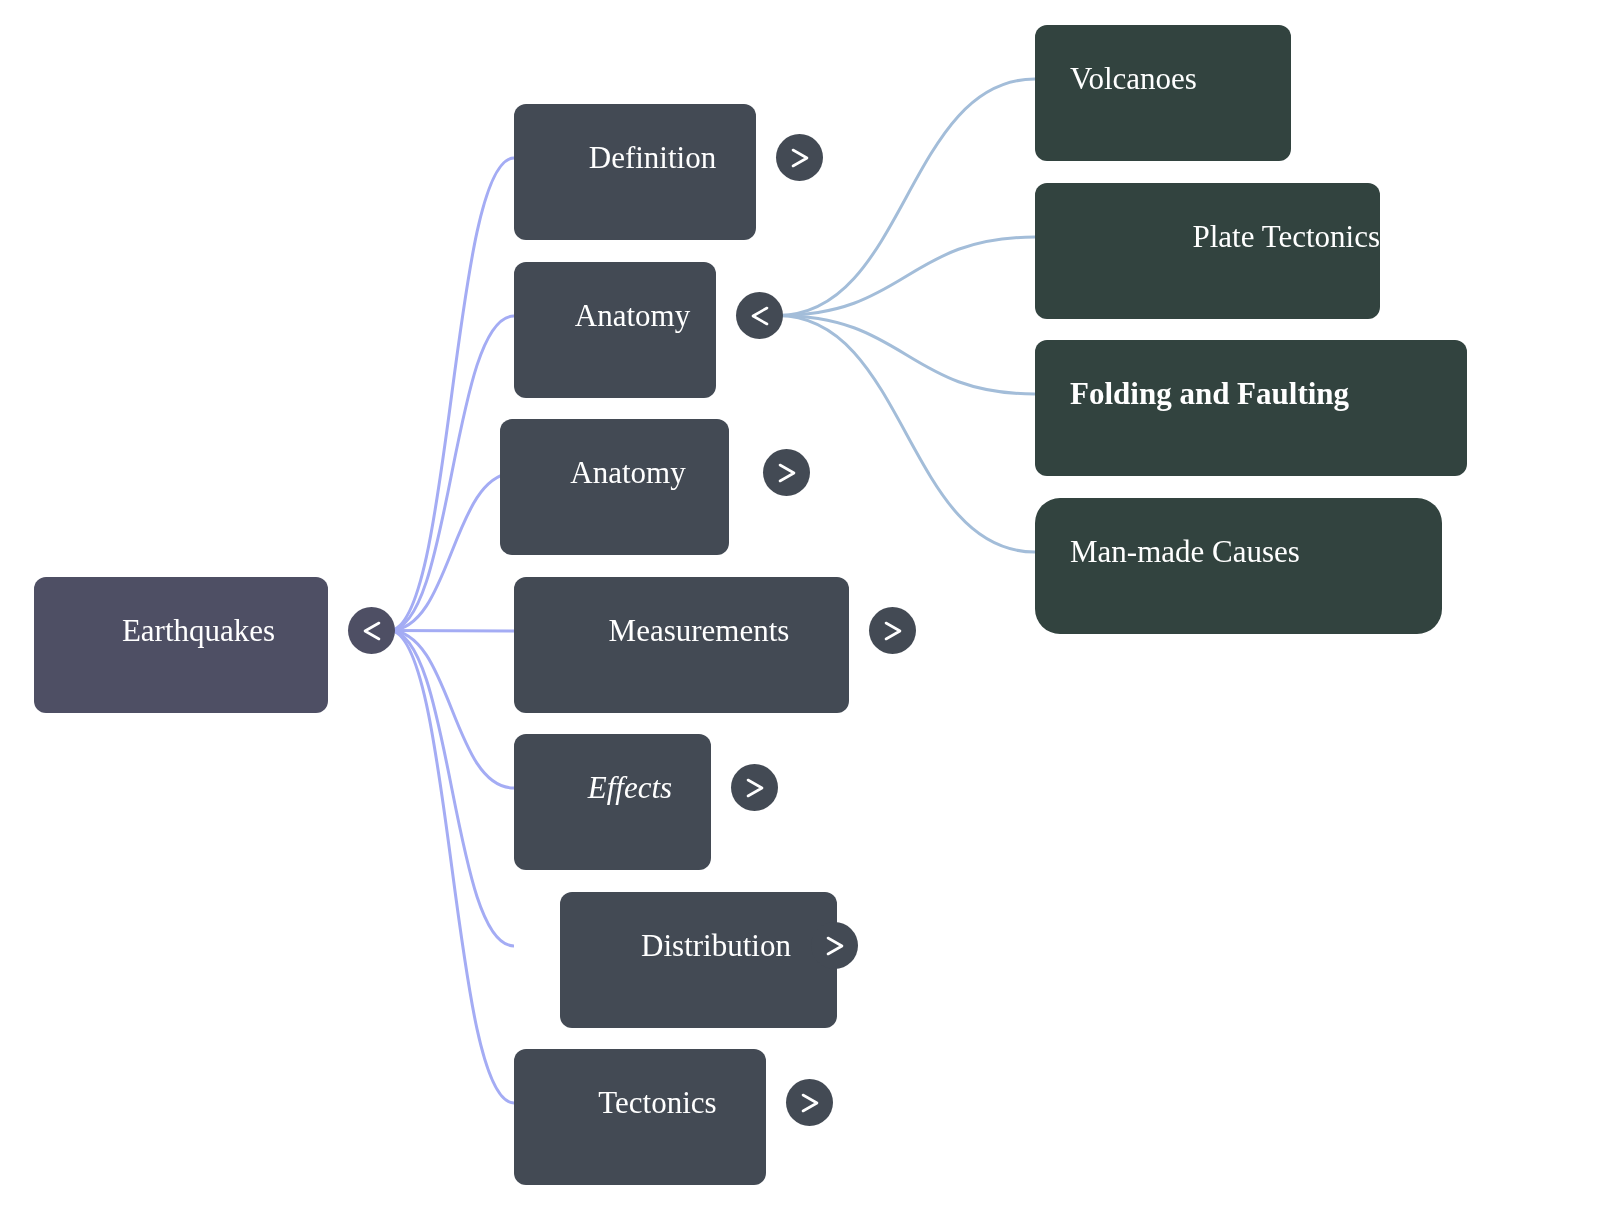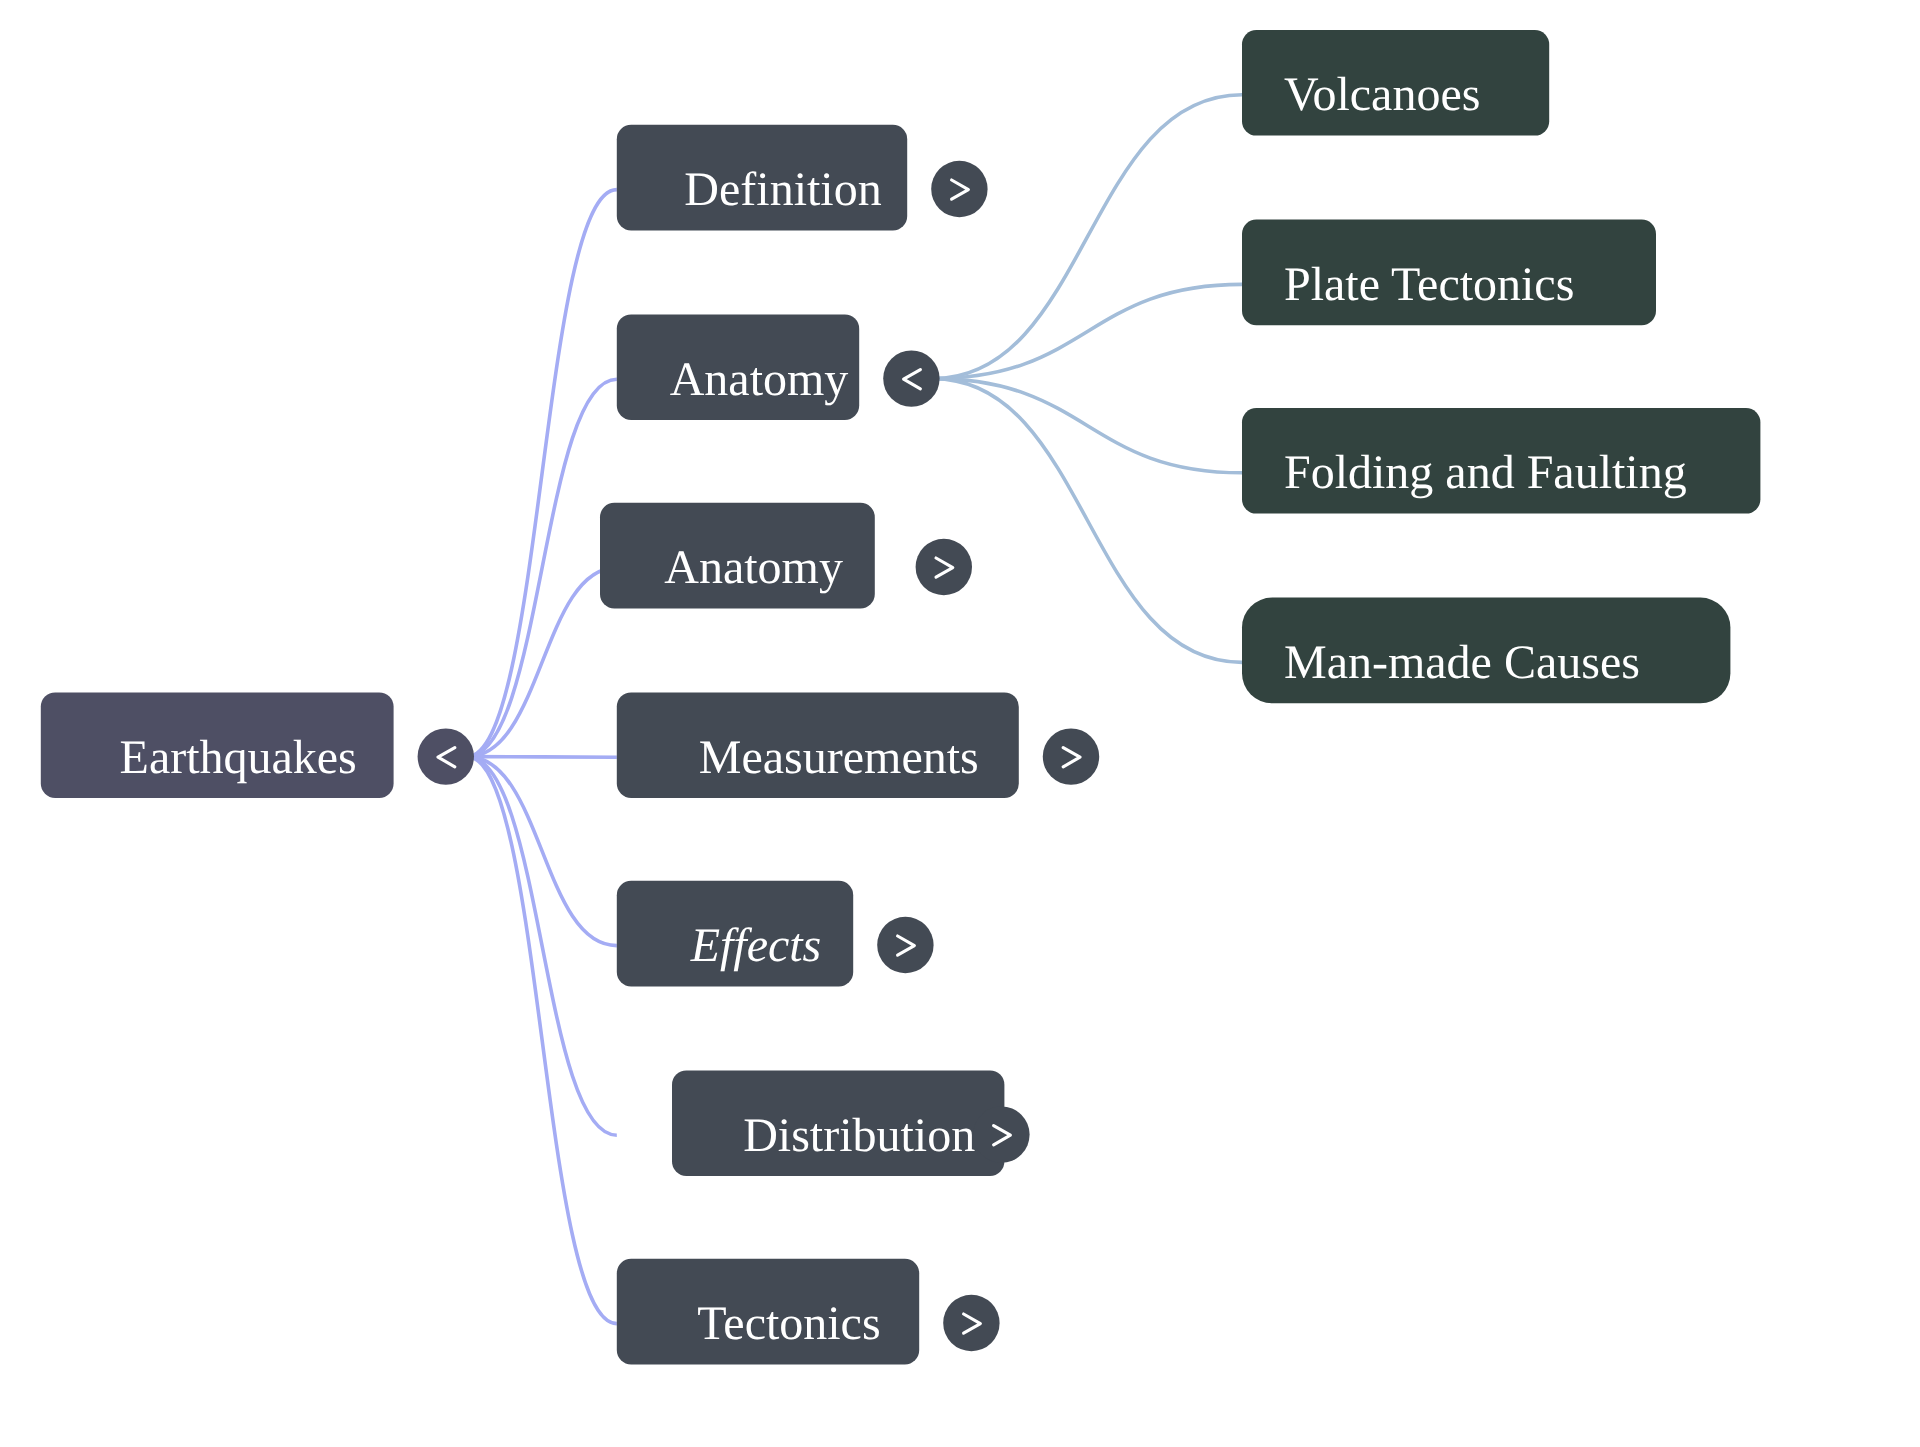--- a/index.html
+++ b/index.html
@@ -17,24 +17,24 @@
     #edges {
       position: absolute;
       left: 0;
       top: 0;
       width: 1600px;
       height: 1206px;
       pointer-events: none;
     }
     .node {
       position: absolute;
-      height: 88px;
+      height: 136px;
       border-radius: 12px;
       color: #ffffff;
-      font-size: 40px;
+      font-size: 31px;
       line-height: 108px;
       padding-left: 35px;
       box-sizing: border-box;
       white-space: nowrap;
       cursor: pointer;
     }
     .node.root { background: #4e4f64; text-align: center; }
     .node.l1 { background: #434a54; text-align: center; }
     .node.l2 { background: #32433f; }
     .toggle {
@@ -118,15 +118,15 @@
 </div>
 
 <div class="node l1" style="left:514px; top:1049px; width:252px;">Tectonics</div>
 <div class="toggle" style="left:786px; top:1079px;">
   <svg width="24" height="24" viewBox="0 0 24 24">
     <polyline points="5,4 19,12 5,20" fill="none" stroke="#ffffff" stroke-width="2.6" stroke-linecap="round" stroke-linejoin="round"></polyline>
   </svg>
 </div>
 
 <div class="node l2" style="left:1035px; top:25px; width:256px;">Volcanoes</div>
-<div class="node l2" style="left:1035px; top:183px; width:345px;">Plate Tectonics</div>
-<div class="node l2" style="left:1035px; top:340px; width:432px;">Folding and Faulting</div>
+<div class="node l2" style="left:1035px; top:183px; width:345px;text-align:right;">Plate Tectonics</div>
+<div class="node l2" style="left:1035px; top:340px; width:432px;font-weight:bold;">Folding and Faulting</div>
 <div class="node l2" style="left:1035px; top:498px; width:407px;border-radius:25px;">Man-made Causes</div>
 
 </body></html>

